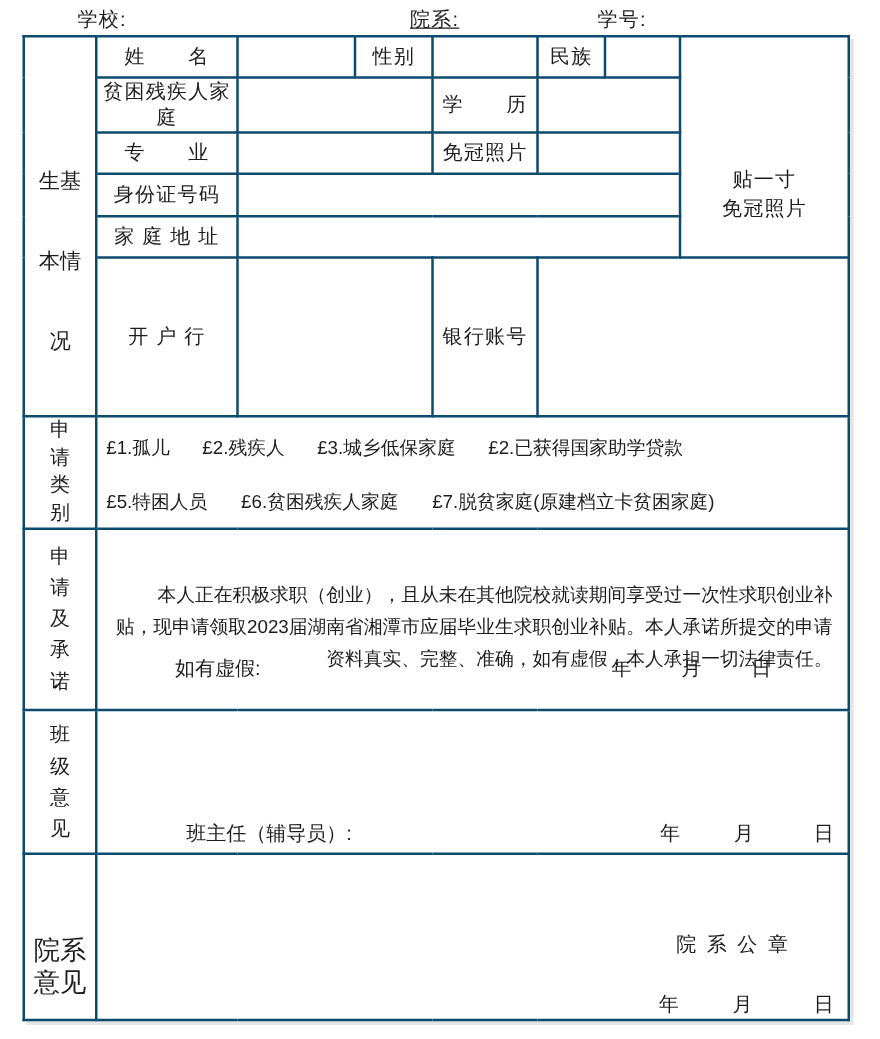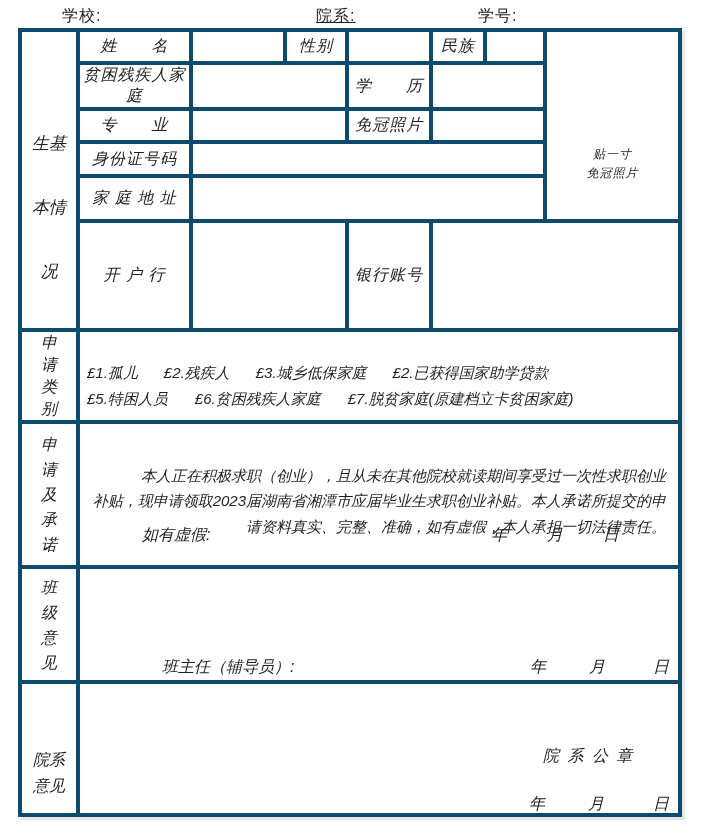--- a/index.html
+++ b/index.html
@@ -5,79 +5,78 @@
   * { box-sizing: border-box; margin: 0; padding: 0; }
   html, body { width: 704px; height: 831px; }
   body {
     background: #ffffff;
     font-family: "Liberation Sans", sans-serif;
     color: #1d1d1d;
     position: relative;
   }
   .hdr-label { position: absolute; top: 6px; font-size: 16px; letter-spacing: 1px; }
   #hdr-school { left: 62px; }
-  #hdr-dept { left: 316px; text-decoration: underline; }
+  #hdr-dept { left: 328px; text-decoration: underline; }
   #hdr-stuno { left: 478px; }
 
   table.form {
     position: absolute;
     left: 18px; top: 28px;
     width: 660px;
     border-collapse: collapse;
     table-layout: fixed;
     box-shadow: 3px 3px 0 rgba(0,0,0,0.10);
   }
   table.form td {
-    border: 4px solid #0c4a6e;
+    border: 2px solid #0c4a6e;
     padding: 0;
     font-size: 16px;
     vertical-align: middle;
     overflow: hidden;
-    font-style: italic;
   }
   .fl { text-align: center; letter-spacing: 1px; }
   .empty { background: #ffffff; }
 
   
   .seclabel { text-align: center; }
   .basic-lines { padding-top: 56px; line-height: 64px; font-size: 17px; }
   .cat-lines   { line-height: 22px; font-size: 16px; }
   .com-lines   { line-height: 25px; font-size: 16px; }
   .cls-lines   { line-height: 25px; font-size: 16px; }
-  .dept-lines  { line-height: 26px; font-size: 16px; margin-top: 48px; }
+  .dept-lines  { line-height: 26px; font-size: 21px; margin-top: 48px; }
 
   
   .photo { vertical-align: top; text-align: center; }
-  .photo-inner { padding-top: 76px; font-size: 12px; letter-spacing: 1px; }
+  .photo-inner { padding-top: 76px; font-size: 16px; letter-spacing: 1px; }
   .photo-line2 { margin-top: 2px; }
 
   
   .cat-cell { position: relative; }
   .cat-row { position: absolute; left: 7px; display: flex; font-size: 15px; white-space: nowrap; }
-  .cat-row1 { top: 32px; gap: 26px; text-align: right; }
+  .cat-row1 { top: 15px; gap: 26px; text-align: right; }
   .cat-row2 { top: 58px; gap: 27px; }
 
   
   .com-cell { position: relative; vertical-align: top; }
   .para {
     margin: 13px 12px 0 12px;
     text-indent: 36px;
     font-size: 15px;
     line-height: 25.5px;
     text-align: right;
   }
   .abs { position: absolute; font-size: 16px; white-space: nowrap; }
   .sig-label { left: 62px; top: 101px; }
   .com-y { left: 411px; top: 101px; }
   .com-m { left: 467px; top: 101px; }
   .com-d { left: 523px; top: 101px; }
 
   
   .cls-cell { position: relative; }
-  .cls-signer { left: 82px; top: 88px; }
+  .cls-signer { left: 71px; top: 88px; }
   .cls-y { left: 450px; top: 88px; }
   .cls-m { left: 509px; top: 88px; }
   .cls-d { left: 573px; top: 88px; }
 
   
   .dept-cell { position: relative; border-radius: 11px; }
   .seal { left: 463px; top: 62px; letter-spacing: 2px; }
   .dept-y { left: 449px; top: 110px; }
   .dept-m { left: 508px; top: 110px; }
   .dept-d { left: 573px; top: 110px; }
@@ -138,26 +137,26 @@
     <td class="empty" colspan="2"></td>
     <td class="fl">免冠照片</td>
     <td class="empty" colspan="2"></td>
   </tr>
 
   <tr style="height:34px">
     <td class="fl">身份证号码</td>
     <td class="empty" colspan="5"></td>
   </tr>
 
-  <tr style="height:45px">
+  <tr style="height:33px">
     <td class="fl">家 庭 地 址</td>
     <td class="empty" colspan="5"></td>
   </tr>
 
-  <tr style="height:109px">
+  <tr style="height:127px">
     <td class="fl">开 户 行</td>
     <td class="empty" colspan="2"></td>
     <td class="fl">银行账号</td>
     <td class="empty" colspan="3"></td>
   </tr>
 
   <tr style="height:90px">
     <td class="seclabel">
       <div class="cat-lines">
         <div>申</div>

